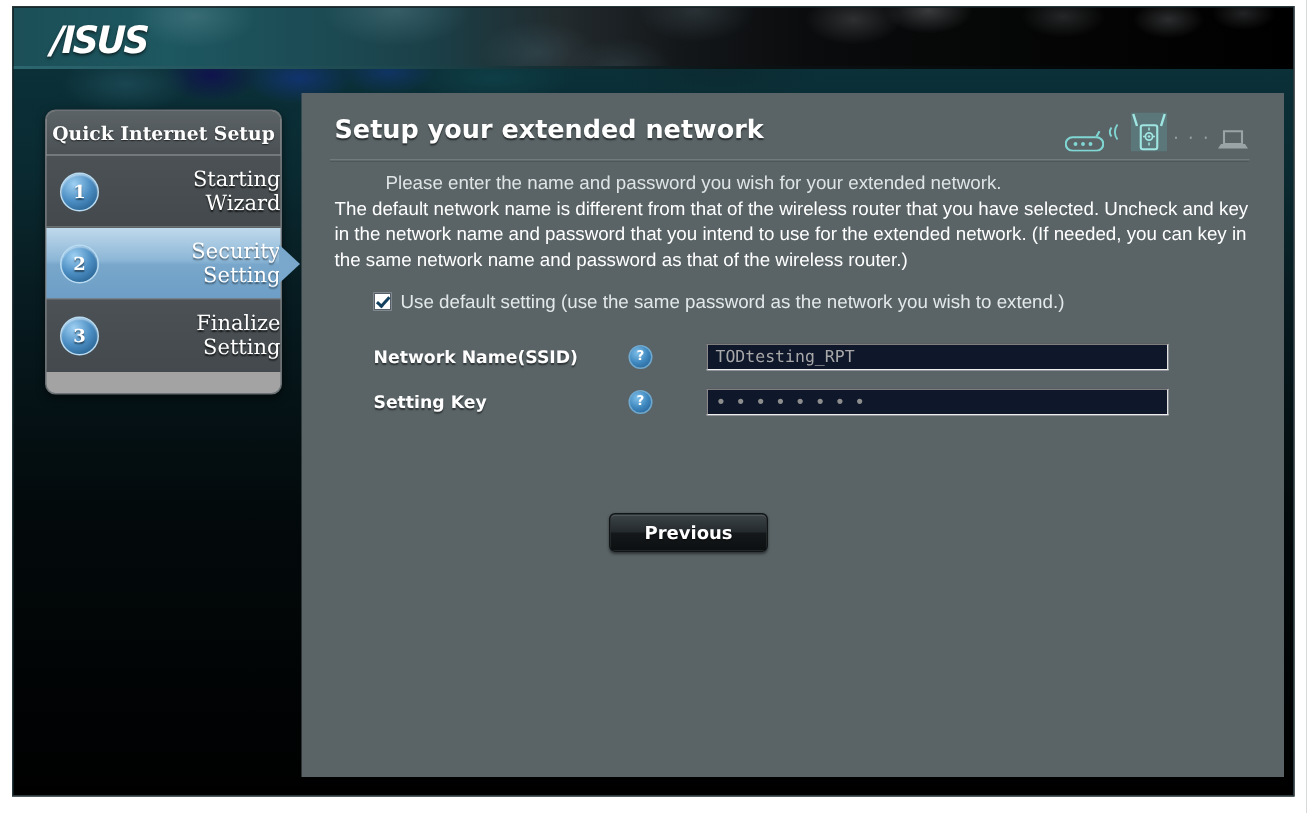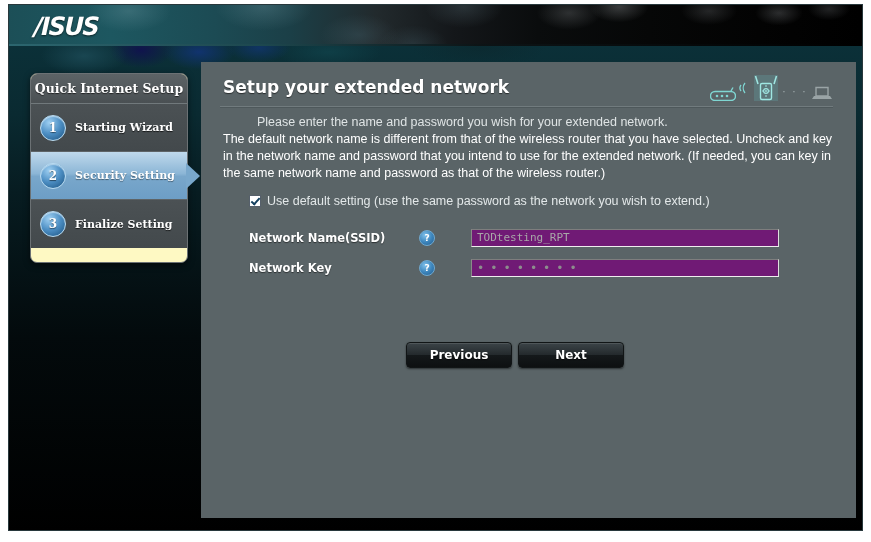--- a/index.html
+++ b/index.html
@@ -87,21 +87,21 @@
       linear-gradient(to right, #0d3940 0%, #0b323a 30%, #04171b 48%, #000 62%, #000 100%);
   }
 
   
   #sidebar {
     position: absolute;
     left: 21px;
     top: 68px;
     width: 158px;
     height: 190px;
-    background: #fef9c3;
+    background: #a3a3a3;
     border: 1px solid #6b7174;
     border-radius: 7px;
     box-sizing: border-box;
     box-shadow: 0 2px 6px rgba(0,0,0,.55);
     overflow: visible;
   }
   #sidebar-title {
     height: 29px;
     line-height: 29px;
     text-align: center;
@@ -154,24 +154,25 @@
     font-family: "DejaVu Serif", serif;
     display: flex;
     align-items: center;
     justify-content: center;
     box-shadow: inset 0 1px 1px rgba(255,255,255,.5);
     text-shadow: 0 1px 1px rgba(0,0,0,.5);
   }
   .step-label {
     margin-left: 9px;
     color: #ffffff;
-    font-size: 11px;
-    font-weight: bold;
+    font-size: 14px;
+    font-weight: normal;
     font-family: "DejaVu Serif", serif;
     text-shadow: 0 1px 1px rgba(0,0,0,.7);
+    text-align: right;
   }
 
   
   #content-panel {
     position: absolute;
     left: 192px;
     top: 57px;
     width: 655px;
     height: 456px;
     background: #5a6467;
@@ -302,21 +303,21 @@
     font-family: "DejaVu Sans", sans-serif;
     display: flex;
     align-items: center;
     justify-content: center;
     cursor: pointer;
   }
   .field-input {
     margin-left: 13px;
     width: 308px;
     height: 18px;
-    background: #701a75;
+    background: #0f172a;
     border: 1px solid #9a9a9a;
     border-top-color: #7e7e7e;
     border-left-color: #8a8a8a;
     border-bottom: 1px solid #eeeeee;
     border-right: 1px solid #e0e0e0;
     box-sizing: border-box;
     color: #a8a8a8;
     font-size: 11px;
     font-family: "DejaVu Sans Mono", monospace;
     line-height: 16px;
@@ -441,24 +442,23 @@
       <div id="checkbox-label">Use default setting (use the same password as the network you wish to extend.)</div>
     </div>
 
     <div class="field-row" id="row-ssid">
       <div class="field-label">Network Name(SSID)</div>
       <div class="help-icon">?</div>
       <div class="field-input" id="input-ssid">TODtesting_RPT</div>
     </div>
 
     <div class="field-row" id="row-key">
-      <div class="field-label">Network Key</div>
+      <div class="field-label">Setting Key</div>
       <div class="help-icon">?</div>
       <div class="field-input" id="input-key">••••••••</div>
     </div>
 
     <div id="button-row">
       <div class="nav-button" id="btn-previous">Previous</div>
-      <div class="nav-button" id="btn-next">Next</div>
     </div>
 
   </div>
 </div>
 
 </body></html>

